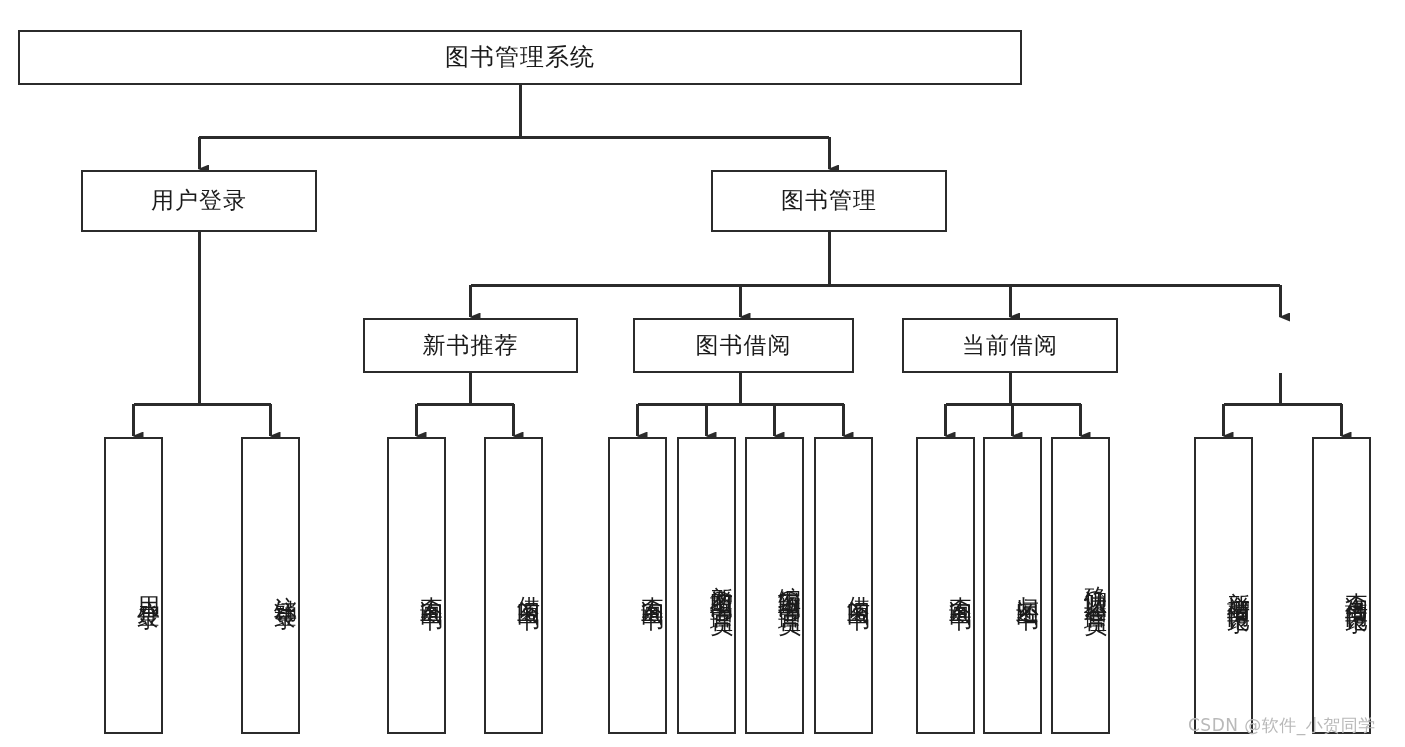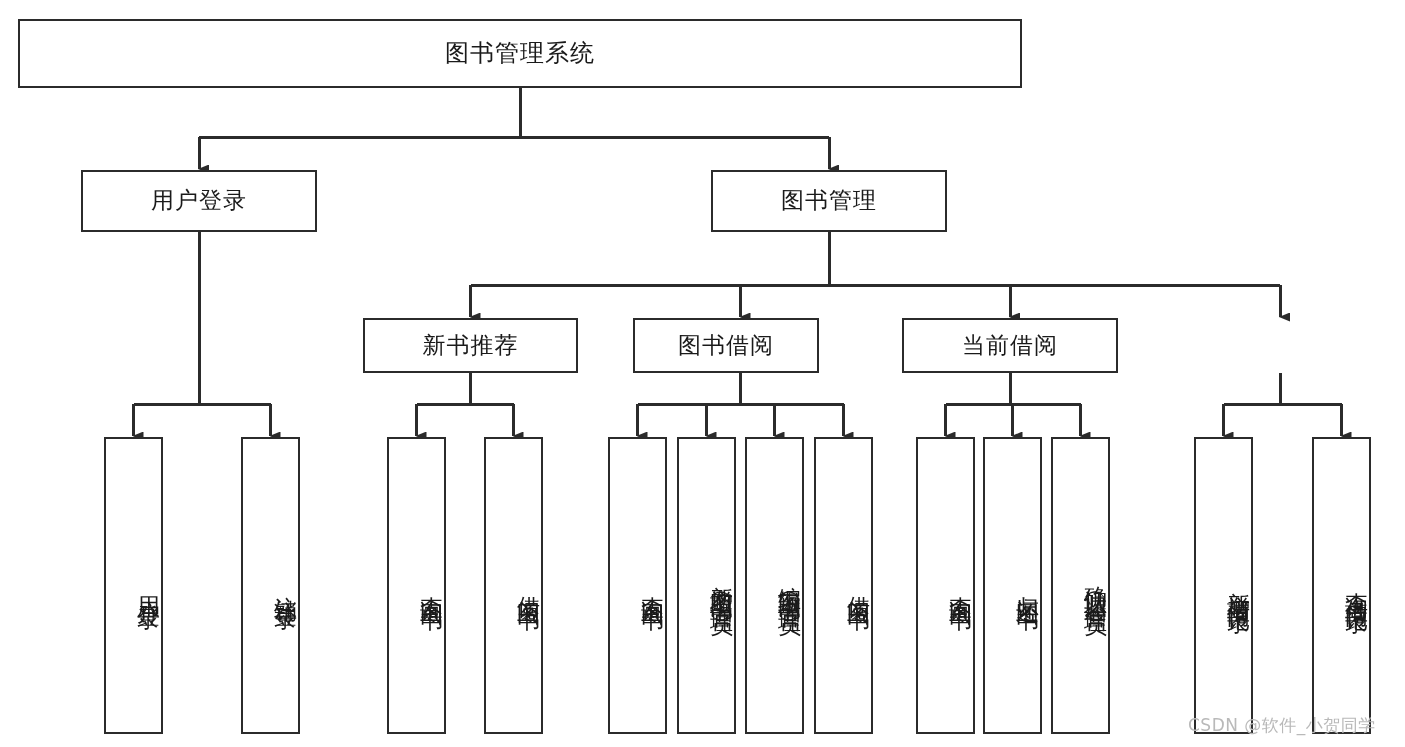--- a/index.html
+++ b/index.html
@@ -99,27 +99,27 @@
         <line x1="945.5" y1="404" x2="945.5" y2="436" marker-end="url(#arrowhead)"></line>
         <line x1="1012.5" y1="404" x2="1012.5" y2="436" marker-end="url(#arrowhead)"></line>
         <line x1="1080.5" y1="404" x2="1080.5" y2="436" marker-end="url(#arrowhead)"></line>
         <line x1="1280" y1="373" x2="1280" y2="404"></line>
         <line x1="1223.5" y1="404" x2="1341.5" y2="404"></line>
         <line x1="1223.5" y1="404" x2="1223.5" y2="436" marker-end="url(#arrowhead)"></line>
         <line x1="1341.5" y1="404" x2="1341.5" y2="436" marker-end="url(#arrowhead)"></line>
       </g>
   </svg>
 
-  <div class="node node-h node-root" style="left: 18px; top: 19px; width: 1004px; height: 69px;">图书管理系统</div>
+  <div class="node node-h node-root" style="left: 18px; top: 30px; width: 1004px; height: 55px;">图书管理系统</div>
 
   <div class="node node-h" style="left: 81px; top: 170px; width: 236px; height: 62px;">用户登录</div>
   <div class="node node-h" style="left: 363px; top: 318px; width: 215px; height: 55px;">新书推荐</div>
 
   <div class="node node-h" style="left: 711px; top: 170px; width: 236px; height: 62px;">图书管理</div>
-  <div class="node node-h" style="left: 633px; top: 318px; width: 186px; height: 55px;">图书借阅</div>
+  <div class="node node-h" style="left: 633px; top: 318px; width: 221px; height: 55px;">图书借阅</div>
   <div class="node node-h" style="left: 902px; top: 318px; width: 216px; height: 55px; text-align: right;">当前借阅</div>
 
   <div class="node node-v" style="left: 104px; top: 437px; width: 59px; height: 297px;">用户登录</div>
   <div class="node node-v" style="left: 241px; top: 437px; width: 59px; height: 297px;">注销登录</div>
   <div class="node node-v" style="left: 387px; top: 437px; width: 59px; height: 297px;">查询图书</div>
   <div class="node node-v" style="left: 484px; top: 437px; width: 59px; height: 297px;">借阅图书</div>
   <div class="node node-v" style="left: 608px; top: 437px; width: 59px; height: 297px;">查询图书</div>
   <div class="node node-v" style="left: 677px; top: 437px; width: 59px; height: 297px;">新增图书（管理员）</div>
   <div class="node node-v" style="left: 745px; top: 437px; width: 59px; height: 297px;">编辑图书（管理员）</div>
   <div class="node node-v" style="left: 814px; top: 437px; width: 59px; height: 297px;">借阅图书</div>

